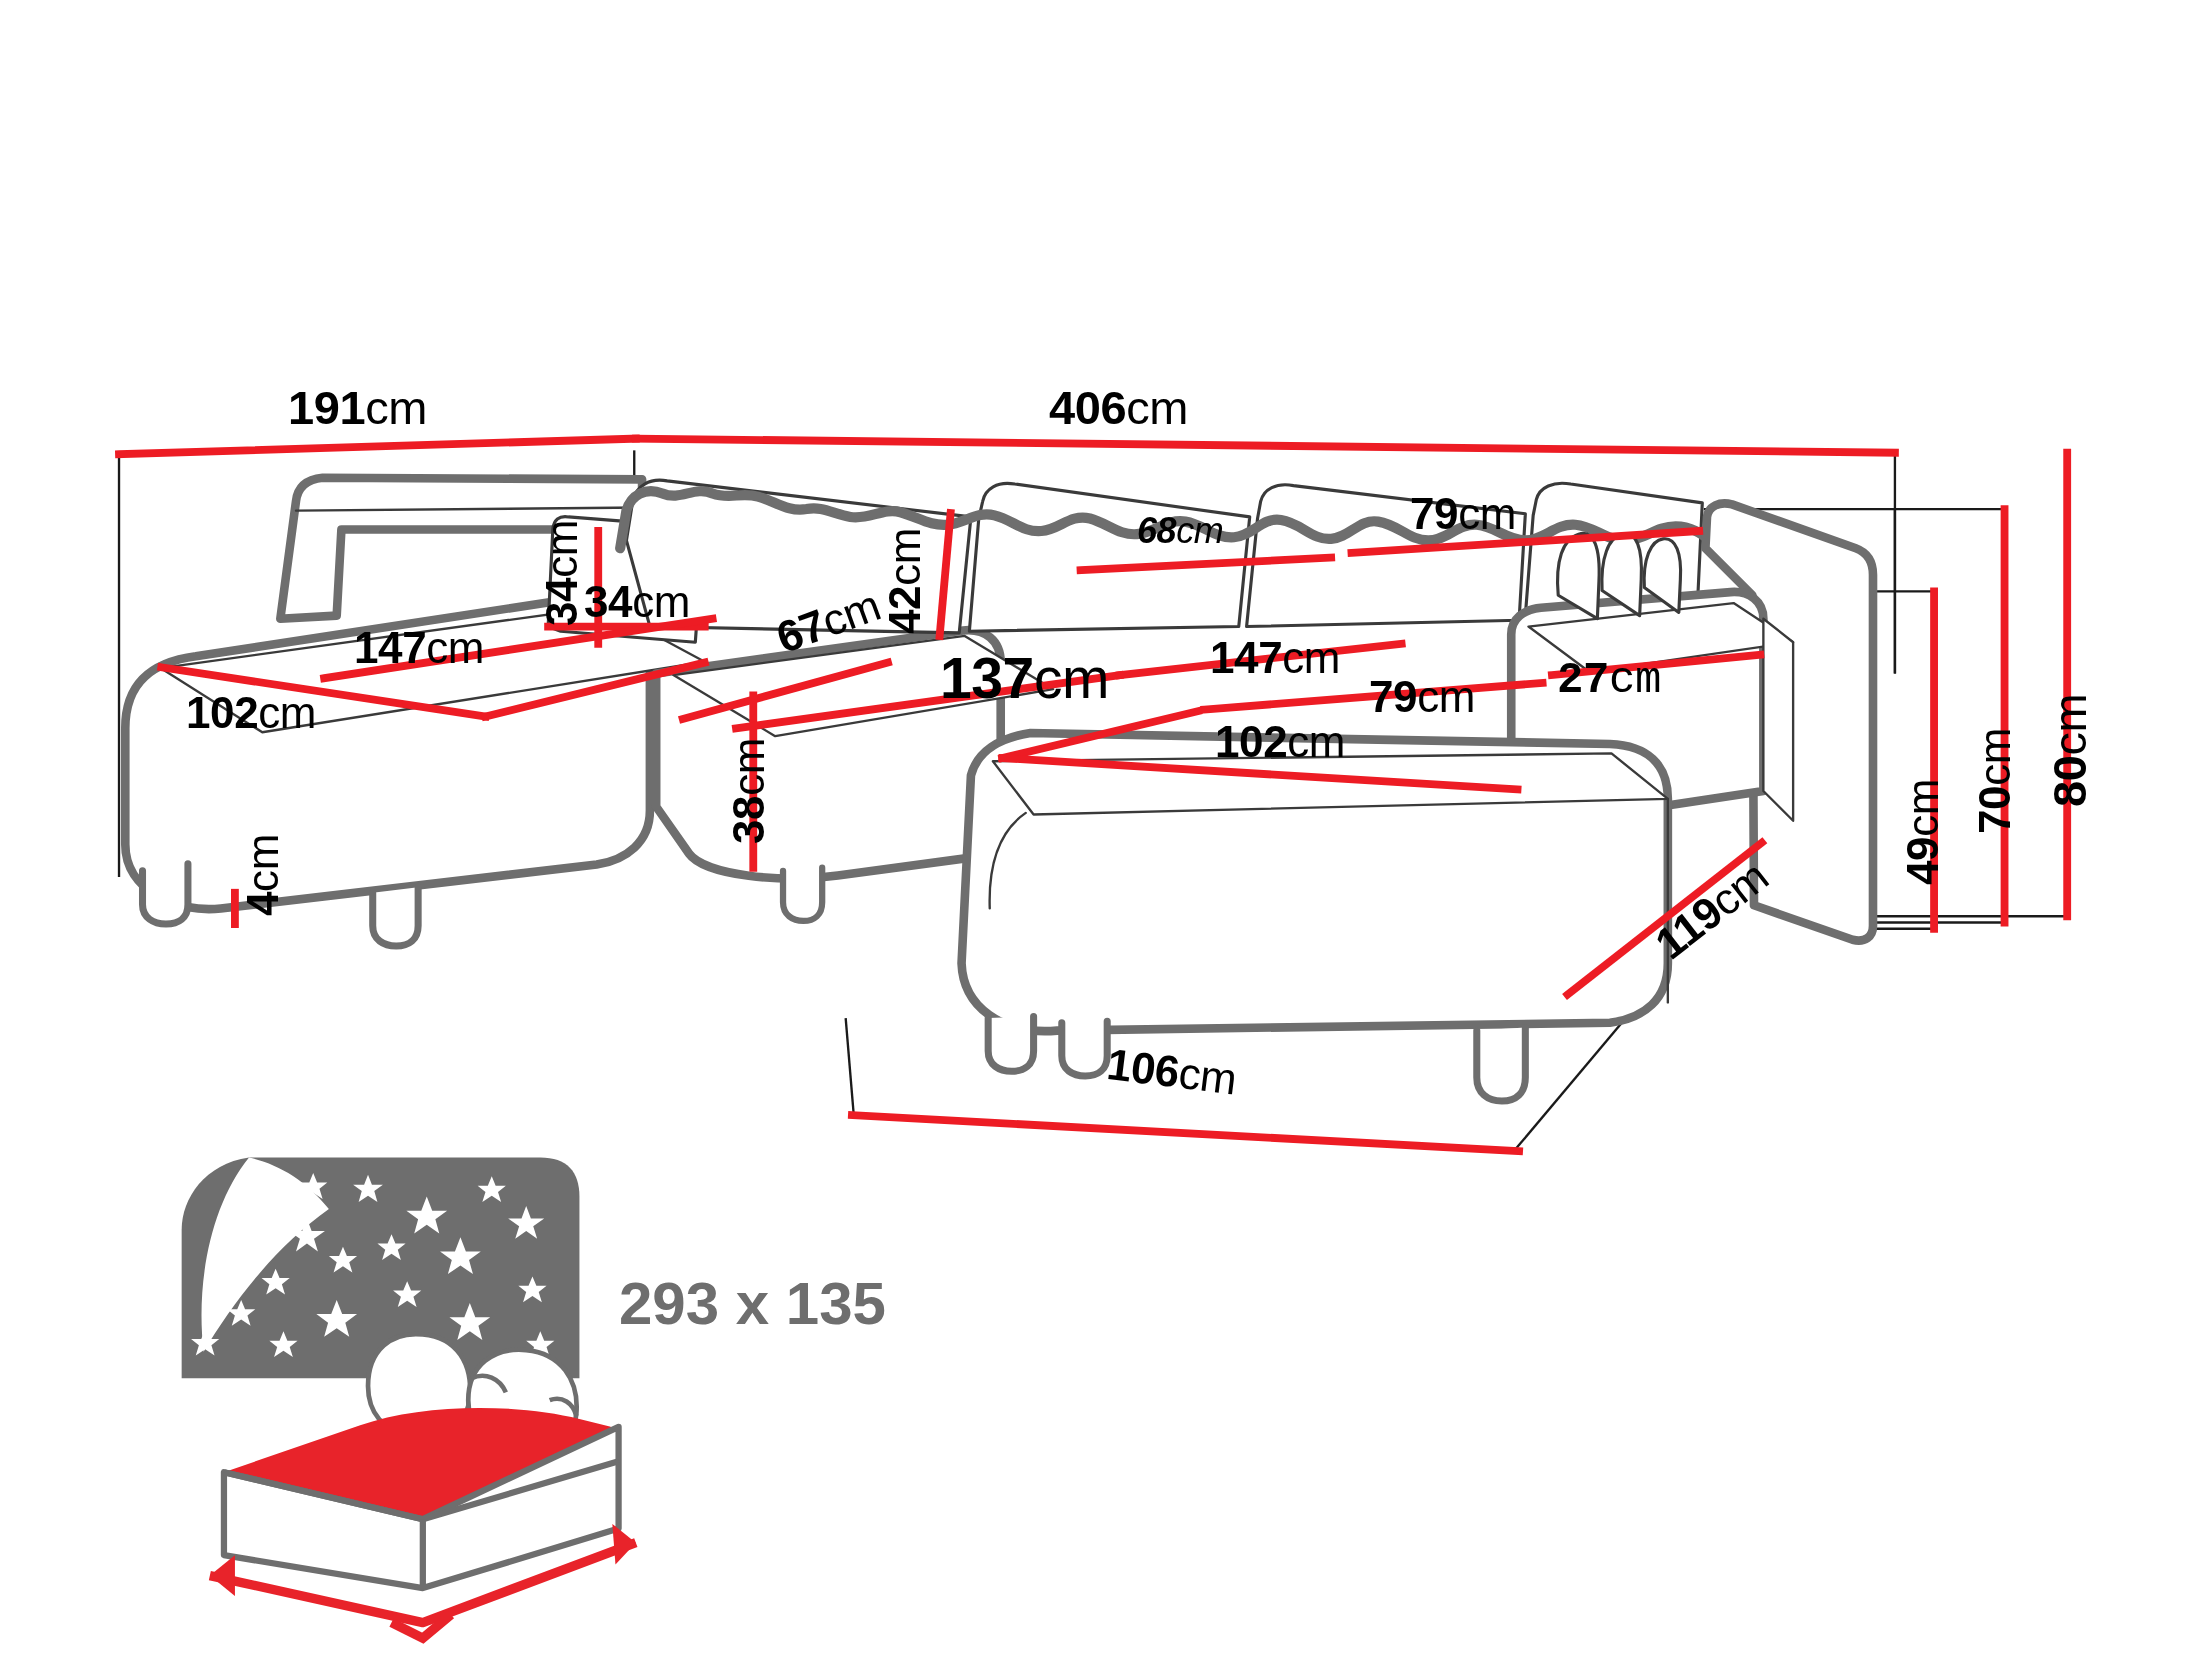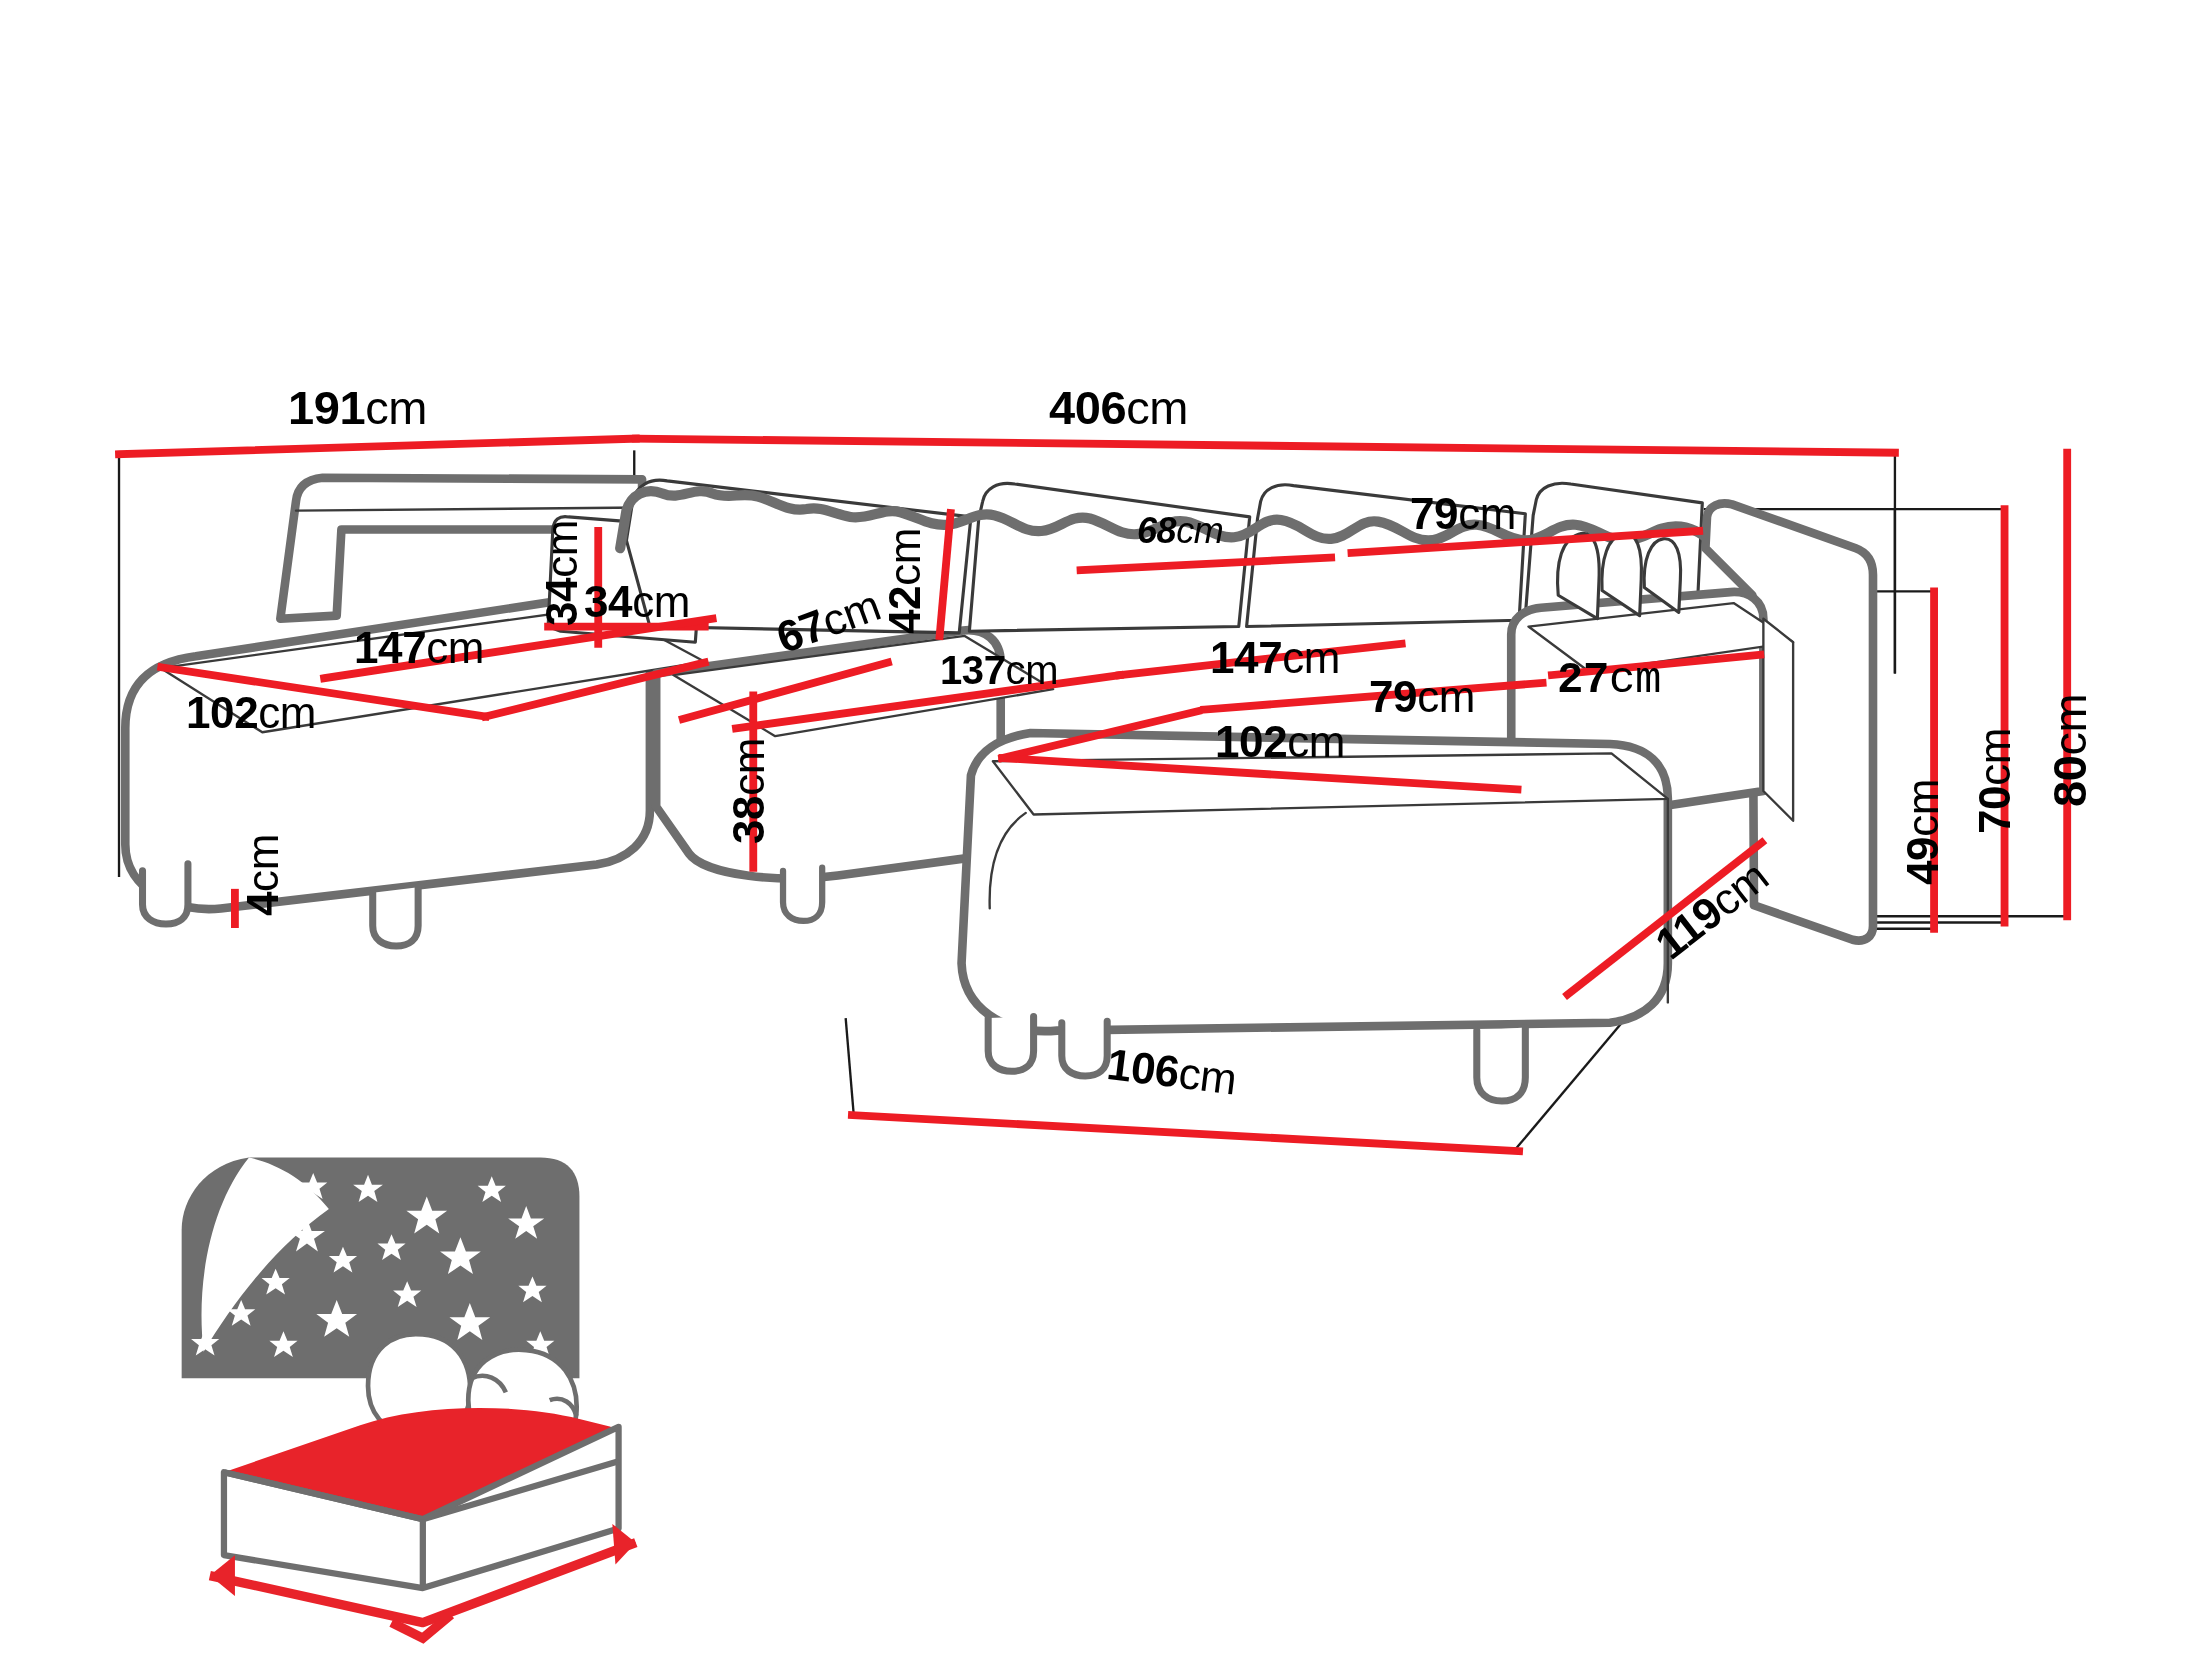--- a/index.html
+++ b/index.html
@@ -363,21 +363,21 @@
   </div>
 
   <div class="dimlabel" style="left:771px;top:619px;font-size:44px;transform:rotate(-20deg);transform-origin:left top;">
     <span>67</span><span class="u">cm</span>
   </div>
 
   <div class="dimlabel rot90" style="left:727px;top:844px;font-size:44px;transform:rotate(-90deg);">
     <span>38</span><span class="u">cm</span>
   </div>
 
-  <div class="dimlabel" style="left:940px;top:650px;font-size:40px;">
+  <div class="dimlabel" style="left:940px;top:650px;font-size:57px;">
     <span>137</span><span class="u">cm</span>
   </div>
 
   <div class="dimlabel" style="left:1210px;top:636px;font-size:44px;">
     <span>147</span><span class="u">cm</span>
   </div>
 
   <div class="dimlabel" style="left:1369px;top:675px;font-size:44px;">
     <span>79</span><span class="u">cm</span>
   </div>
@@ -403,15 +403,16 @@
   </div>
 
   <div class="dimlabel rot90" style="left:2046px;top:807px;font-size:47px;transform:rotate(-90deg);">
     <span>80</span><span class="u">cm</span>
   </div>
 
   <div class="dimlabel" style="left:1110px;top:1042px;font-size:44px;transform:rotate(7deg);transform-origin:left top;">
     <span>106</span><span class="u">cm</span>
   </div>
 
+  <div class="bedsize" style="left:619px;top:1269px;">293 x 135</div>
 
 </div>
 
 
 </body></html>

